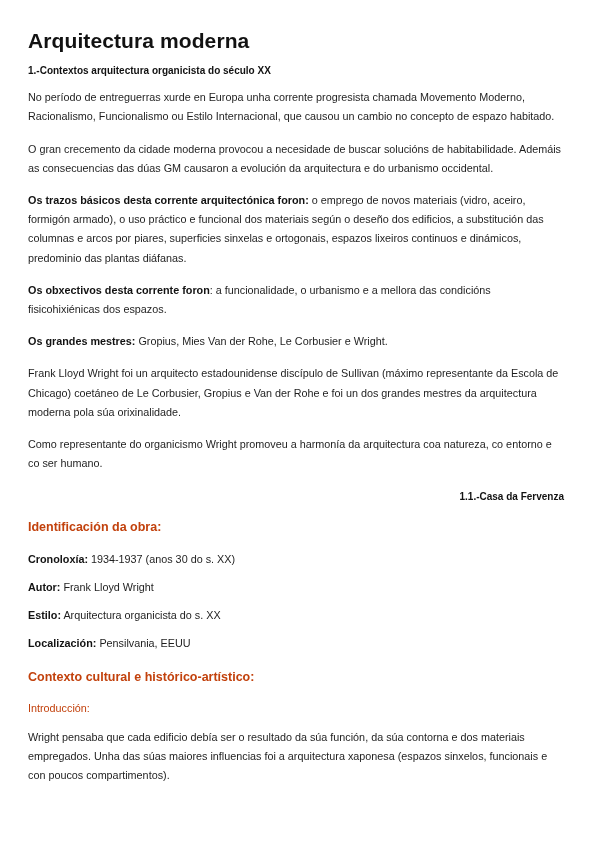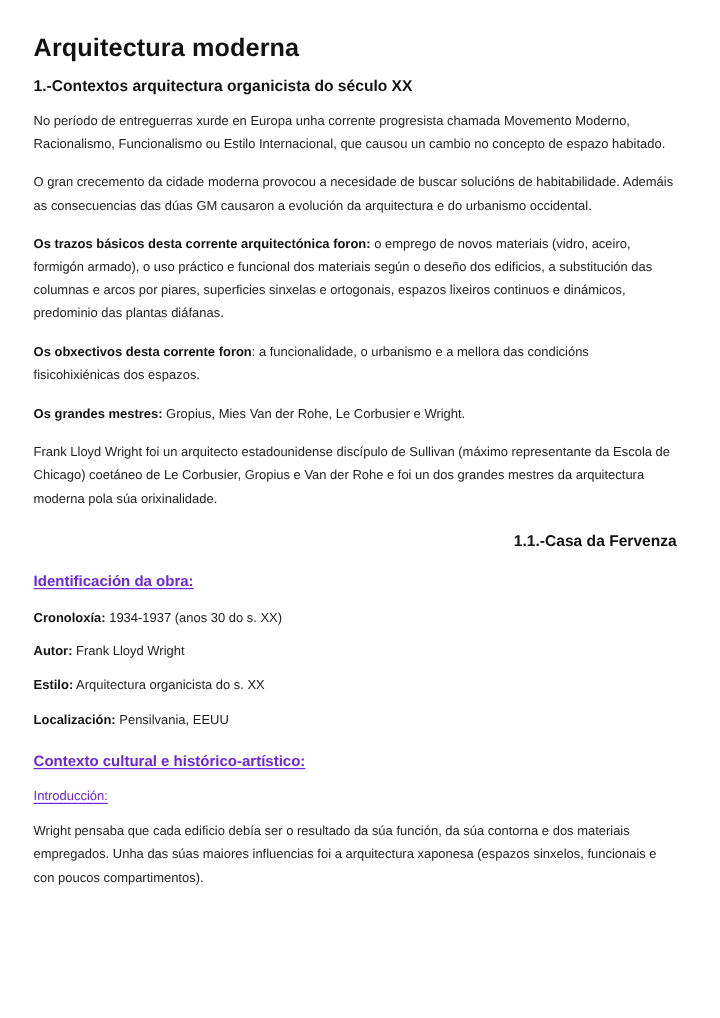--- a/index.html
+++ b/index.html
@@ -25,21 +25,21 @@
   h1.doc-title {
     margin: 0 0 11px 0;
     font-size: 21px;
     line-height: 1.15;
     font-weight: 700;
     color: #121212;
     letter-spacing: 0.1px;
   }
   h2.doc-heading {
     margin: 0 0 11px 0;
-    font-size: 13px;
+    font-size: 10px;
     line-height: 1.3;
     font-weight: 700;
     color: #121212;
   }
   h2.doc-heading.spaced {
     margin-top: 17px;
     text-align: right;
   }
   p.body-text {
     margin: 0 0 13px 0;
@@ -48,22 +48,21 @@
     color: #1e1e1e;
   }
   p.body-text b {
     color: #121212;
   }
   .subheading {
     margin: 16px 0 14px 0;
     font-size: 12.5px;
     line-height: 1.3;
     font-weight: 700;
-    color: #6d28d9;
-    text-decoration: underline;
+    color: #c2410c;
     text-underline-offset: 2px;
   }
   .subheading.minor {
     font-size: 10.8px;
     font-weight: 400;
     margin: 15px 0 13px 0;
   }
   p.field-line {
     margin: 0 0 9px 0;
     font-size: 10.8px;
@@ -87,20 +86,21 @@
   <p class="body-text">O gran crecemento da cidade moderna provocou a necesidade de buscar solucións de habitabilidade. Ademáis as consecuencias das dúas GM causaron a evolución da arquitectura e do urbanismo occidental.</p>
 
   <p class="body-text"><b>Os trazos básicos desta corrente arquitectónica foron:</b><span> o emprego de novos materiais (vidro, aceiro, formigón armado), o uso práctico e funcional dos materiais según o deseño dos edificios, a substitución das columnas e arcos por piares, superficies sinxelas e ortogonais, espazos lixeiros continuos e dinámicos, predominio das plantas diáfanas.</span></p>
 
   <p class="body-text"><b>Os obxectivos desta corrente foron</b><span>: a funcionalidade, o urbanismo e a mellora das condicións fisicohixiénicas dos espazos.</span></p>
 
   <p class="body-text"><b>Os grandes mestres:</b><span> Gropius, Mies Van der Rohe, Le Corbusier e Wright.</span></p>
 
   <p class="body-text">Frank Lloyd Wright foi un arquitecto estadounidense discípulo de Sullivan (máximo representante da Escola de Chicago) coetáneo de Le Corbusier, Gropius e Van der Rohe e foi un dos grandes mestres da arquitectura moderna pola súa orixinalidade.</p>
 
+  <p class="body-text">Como representante do organicismo Wright promoveu a harmonía da arquitectura coa natureza, co entorno e co ser humano.</p>
 
   <h2 class="doc-heading spaced">1.1.-Casa da Fervenza</h2>
 
   <div class="subheading">Identificación da obra:</div>
 
   <p class="field-line"><b>Cronoloxía:</b><span> 1934-1937 (anos 30 do s. XX)</span></p>
 
   <p class="field-line"><b>Autor:</b><span> Frank Lloyd Wright</span></p>
 
   <p class="field-line"><b>Estilo:</b><span> Arquitectura organicista do s. XX</span></p>

